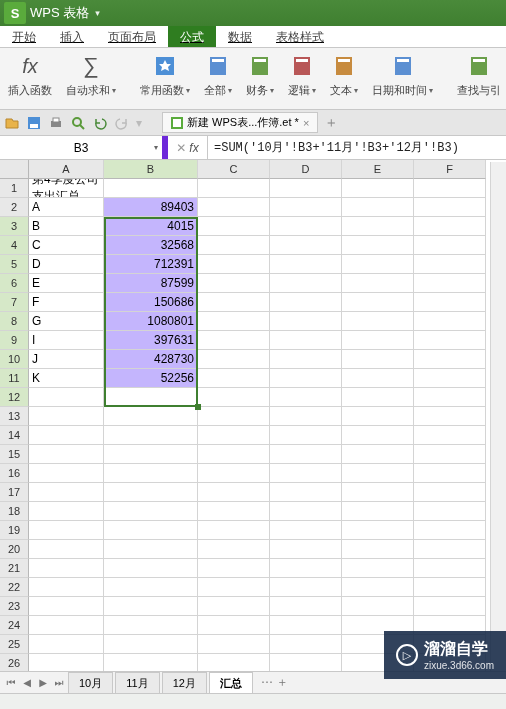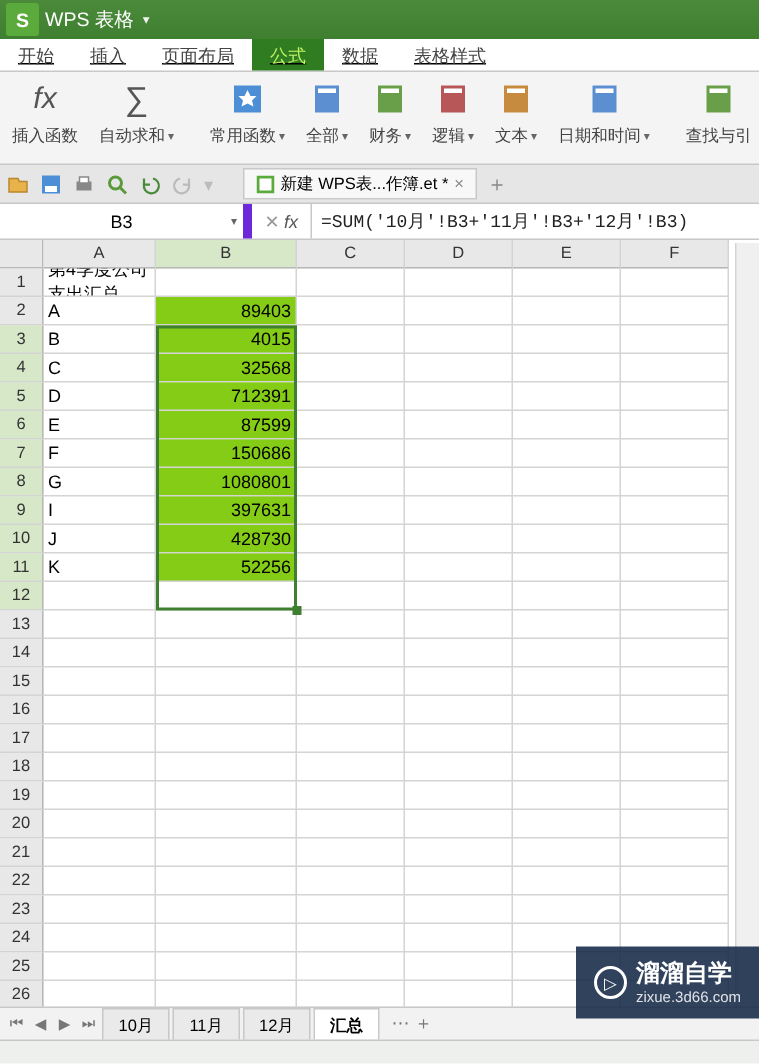--- a/index.html
+++ b/index.html
@@ -5,21 +5,21 @@
   * { box-sizing: border-box; margin: 0; padding: 0; font-family: "Microsoft YaHei", Arial, sans-serif; }
   body { width: 506px; height: 709px; overflow: hidden; background: #fff; font-size: 12px; }
 
   
   .title-bar { display: flex; align-items: center; background: linear-gradient(#4a8a3a,#3f7f30); height: 26px; color: #fff; }
   .app-logo { width: 22px; height: 22px; background: #5aab3c; margin: 0 4px; display:flex;align-items:center;justify-content:center;font-weight:bold;font-size:13px;border-radius:2px; }
   .app-name { font-size: 13px; margin-right: 6px; }
   .tb-dd { font-size: 9px; opacity:.9; margin-right:6px; }
   .menu { background:#fff; display:flex; height:22px; border-bottom:1px solid #c8c8c8;text-decoration:underline; }
   .menu-item { padding: 3px 12px; font-size: 12px; color:#444; cursor:pointer; }
-  .menu-item.active { background:#2f7d20; color:#bef264; }
+  .menu-item.active { background:#2f7d20; color:#ffffff; }
 
   
   .ribbon { background:#f4f4f4; border-bottom:1px solid #c8c8c8; height: 62px; display:flex; align-items:flex-start; padding:4px 4px 0 4px; gap:6px; }
   .ribbon-group { display:flex; flex-direction:column; align-items:center; gap:3px; padding: 0 4px; }
   .ribbon-ico { width: 28px; height: 28px; display:flex; align-items:center; justify-content:center; }
   .ribbon-label { font-size: 11px; color:#444; white-space:nowrap; display:flex; align-items:center; }
   .dd { font-size:8px; margin-left:2px; color:#666; }
   .sep { width:1px; background:#d6d6d6; height:50px; margin:0 2px; }
 
   
@@ -48,21 +48,21 @@
   .colhdr { background:#e8e8e8; border-right:1px solid #d4d4d4; border-bottom:1px solid #b8b8b8; display:flex;align-items:center;justify-content:center; font-size:11px; color:#333; }
   .colhdr.sel { background:#d6e8c8; }
   .cA { width:75px; } .cB { width:94px; } .cC { width:72px; } .cD { width:72px; } .cE { width:72px; } .cF { width:72px; }
   .rows { }
   .row { display:flex; height:19px; }
   .cell { border-right:1px solid #d4d4d4; border-bottom:1px solid #d4d4d4; padding:0 3px; font-size:12px; display:flex; align-items:center; overflow:hidden; }
   .right { justify-content:flex-end; }
   .sel-region { position:absolute; border:2px solid #3f7f30; pointer-events:none; }
   .fill-handle { position:absolute; width:6px; height:6px; background:#3f7f30; }
   .grid-wrap { position:relative; }
-  .green-fill { background:#84cc16;text-align:right; }
+  .green-fill { background:#c4b5fd;text-align:right; }
 
   
   .sheetbar { position:absolute; bottom:16px; left:0; right:0; height:22px; background:#f2f2f2; border-top:1px solid #c8c8c8; display:flex; align-items:center; padding-left:4px; gap:2px; }
   .nav-btn { width:14px;height:16px;display:flex;align-items:center;justify-content:center;color:#777;font-size:10px; }
   .sheet-tab { padding:3px 10px; font-size:11px; border:1px solid #c8c8c8; background:#eaeaea; border-bottom:none; }
   .sheet-tab.active { background:#fff; font-weight:bold; }
   .sheet-more { padding:0 6px; color:#777; }
 
   
   .status { position:absolute; bottom:0; left:0; right:0; height:16px; background:#eef0ee; border-top:1px solid #c8c8c8; }

